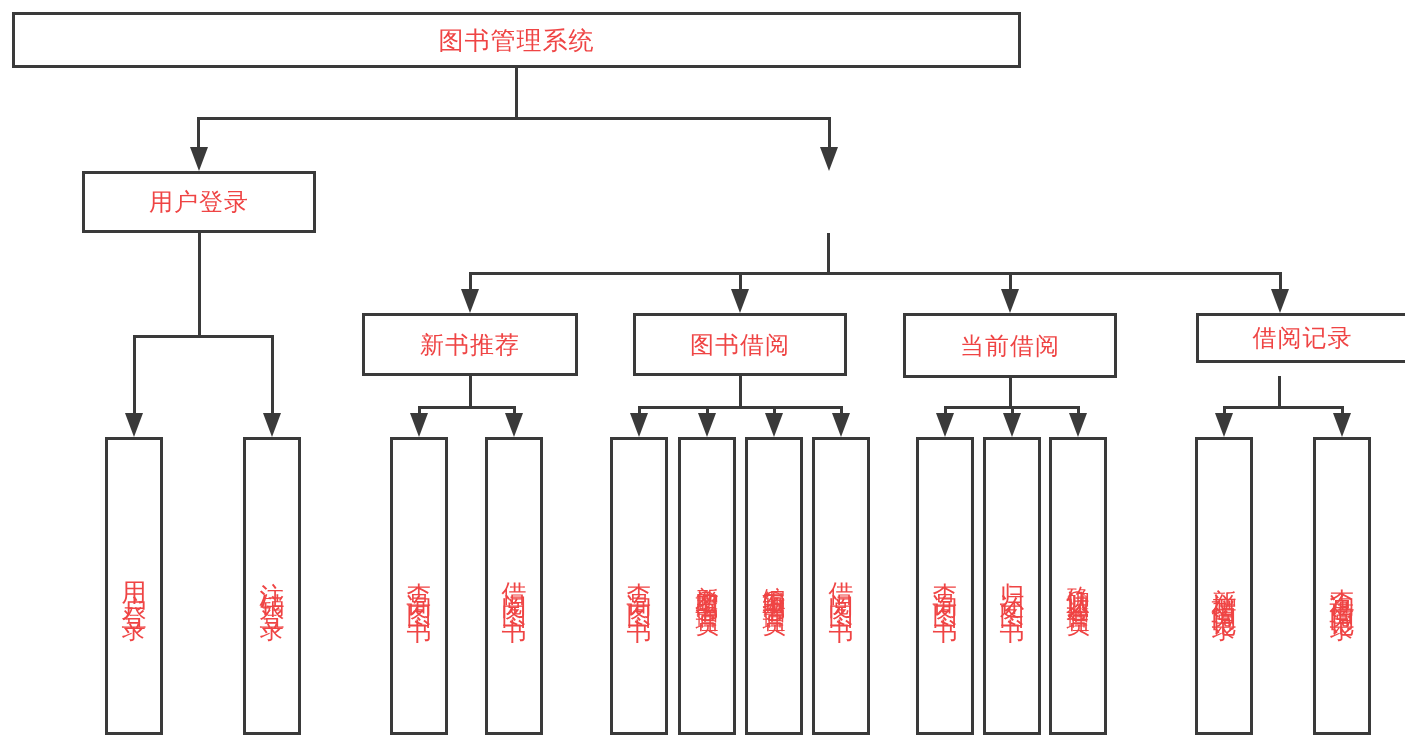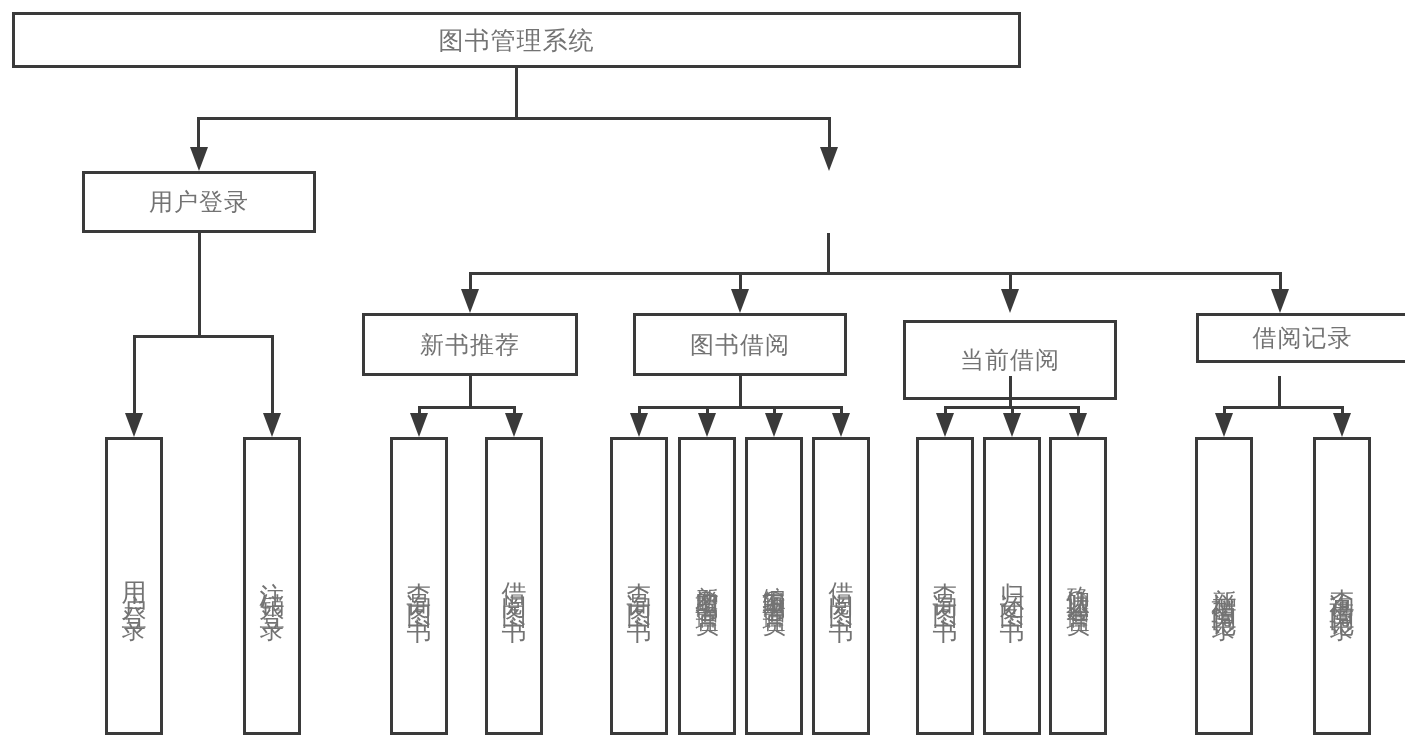--- a/index.html
+++ b/index.html
@@ -12,21 +12,21 @@
     overflow: hidden;
   }
   .box {
     position: absolute;
     box-sizing: border-box;
     border: 3px solid #3a3a3a;
     background: #ffffff;
     display: flex;
     align-items: center;
     justify-content: center;
-    color: #737373;
+    color: #ef4444;
   }
   .lvl span {
     font-size: 24px;
     letter-spacing: 1px;
     white-space: nowrap;
   }
   .root span { font-size: 25px; }
   .leaf {
     top: 437px;
     height: 298px;
@@ -97,21 +97,21 @@
   <div class="tri" style="left:1001px;top:289px"></div>
   <div class="vline" style="left:1279px;top:274px;height:18px"></div>
   <div class="tri" style="left:1271px;top:289px"></div>
 
   <div class="box lvl" style="left:362px;top:313px;width:216px;height:63px">
     <span>新书推荐</span>
   </div>
   <div class="box lvl" style="left:633px;top:313px;width:214px;height:63px">
     <span>图书借阅</span>
   </div>
-  <div class="box lvl" style="left:903px;top:320px;width:214px;height:80px">
+  <div class="box lvl" style="left:903px;top:313px;width:214px;height:65px">
     <span>当前借阅</span>
   </div>
   <div class="box lvl" style="left:1196px;top:313px;width:213px;height:50px">
     <span>借阅记录</span>
   </div>
 
   <div class="vline" style="left:469px;top:376px;height:32px"></div>
   <div class="hline" style="left:418px;top:406px;width:98px"></div>
   <div class="vline" style="left:418px;top:406px;height:10px"></div>
   <div class="tri" style="left:410px;top:413px"></div>

